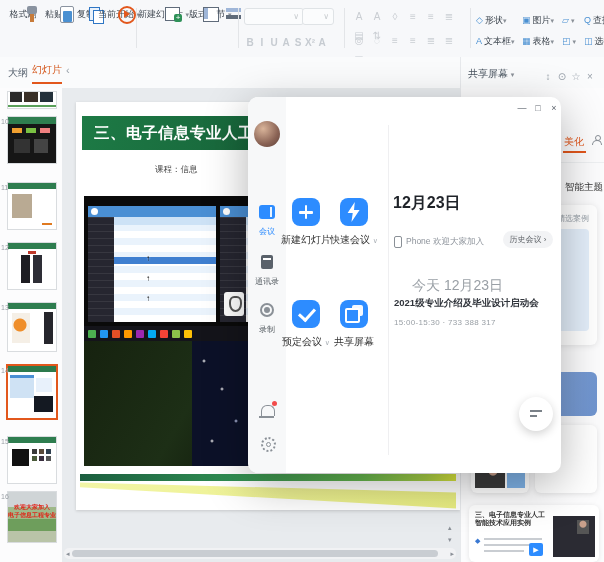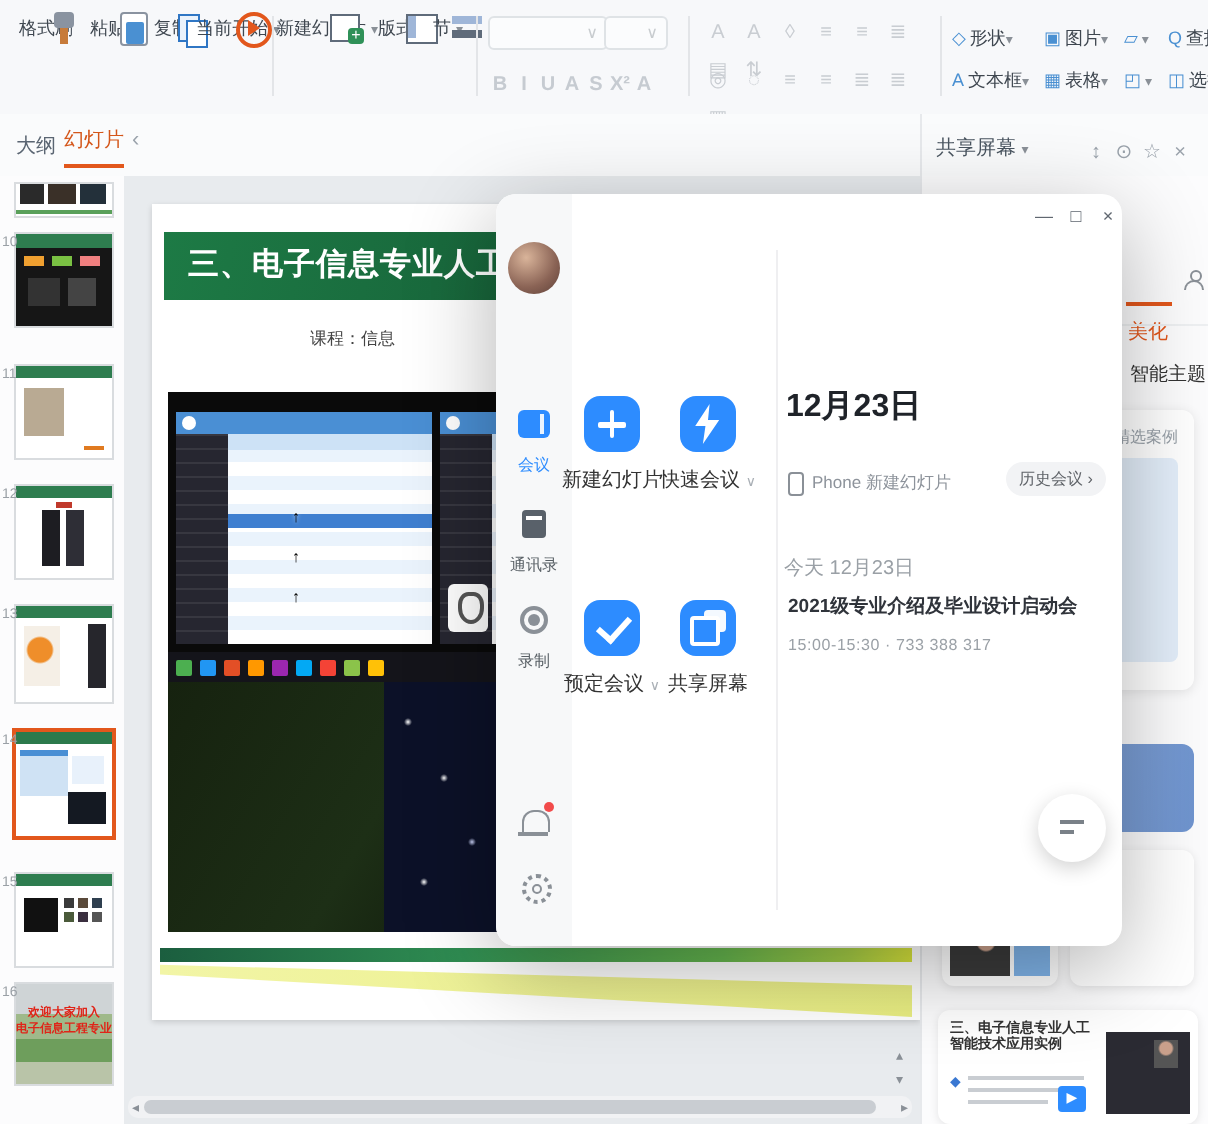--- a/index.html
+++ b/index.html
@@ -96,21 +96,21 @@
   .hscroll{position:absolute;left:2px;top:460px;width:392px;height:11px;background:#f1f2f4;border-radius:5px;}
   .hthumb{position:absolute;left:8px;top:2px;width:366px;height:7px;background:#c9cdd2;border-radius:4px;}
   .sarrow{position:absolute;font-size:7px;color:#8a9097;}
 
   
   .panel{left:460px;top:57px;width:144px;height:505px;background:#fcfcfd;border-left:1px solid #e7e9ec;}
   .phead{position:absolute;left:0;top:0;width:144px;height:31px;background:#fafbfc;}
   .phlabel{position:absolute;left:7px;top:10px;font-size:10px;color:#4a5560;}
   .picos{position:absolute;right:8px;top:9px;}
   .pico{display:inline-block;width:14px;font-size:10px;color:#9aa2ab;text-align:center;cursor:pointer;}
-  .ptab{position:absolute;left:103px;top:78px;font-size:10px;color:#e2571c;cursor:pointer;margin-top:24px;}
+  .ptab{position:absolute;left:103px;top:78px;font-size:10px;color:#e2571c;cursor:pointer;}
   .ptabline{position:absolute;left:102px;top:94px;width:23px;height:2px;background:#e2571c;}
   .person{position:absolute;left:131px;top:78px;width:10px;height:10px;}
   .person i{position:absolute;left:3px;top:0;width:4px;height:4px;border:1px solid #8a9097;border-radius:50%;}
   .person b{position:absolute;left:0;top:5px;width:8px;height:4px;border:1px solid #8a9097;border-bottom:none;border-radius:5px 5px 0 0;}
   .pdiv{position:absolute;left:0;top:105px;width:144px;height:1px;background:#eef0f2;}
   .ptheme-ic{position:absolute;left:88px;top:122px;width:12px;height:12px;background:#4f7df0;border-radius:3px;}
   .ptheme{position:absolute;left:104px;top:124px;font-size:9.5px;color:#333;white-space:nowrap;}
   .pcard1{position:absolute;left:10px;top:148px;width:126px;height:140px;background:#fff;border-radius:6px;box-shadow:0 1px 6px rgba(0,0,0,.1);}
   .pcard1 span{position:absolute;right:8px;top:8px;font-size:8px;color:#98a0a8;}
   .pcard1 i{position:absolute;left:8px;top:24px;right:8px;height:102px;background:#e3eefa;border-radius:4px;}
@@ -159,21 +159,21 @@
   .bolt::before{content:"";position:absolute;left:6px;top:4px;width:16px;height:20px;background:#fff;
        clip-path:polygon(55% 0,10% 55%,42% 55%,34% 100%,85% 40%,50% 40%);}
   .check::before{content:"";position:absolute;left:7px;top:8px;width:13px;height:7px;border-left:3px solid #fff;border-bottom:3px solid #fff;transform:rotate(-48deg);}
   .share::before{content:"";position:absolute;right:5px;top:5px;width:11px;height:11px;background:#fff;border-radius:2px;opacity:.95;}
   .share::after{content:"";position:absolute;left:5px;bottom:5px;width:11px;height:11px;background:#2d8cff;border:2px solid #fff;border-radius:2px;}
   .mdate{position:absolute;left:145px;top:96px;font-size:16px;font-weight:800;color:#1f2329;}
   .phoneic{position:absolute;left:146px;top:139px;width:6px;height:10px;border:1.5px solid #8a9097;border-radius:2px;}
   .mphone{position:absolute;left:158px;top:139px;font-size:8.5px;color:#8d939b;white-space:nowrap;}
   .mhist{position:absolute;left:255px;top:134px;width:50px;height:17px;background:#f2f3f5;border-radius:9px;
          font-size:8px;color:#5f6368;text-align:center;line-height:17px;cursor:pointer;white-space:nowrap;}
-  .mtoday{position:absolute;left:144px;top:180px;font-size:10px;color:#9aa0a6;}
+  .mtoday{position:absolute;left:164px;top:180px;font-size:14px;color:#9aa0a6;}
   .mtitle{position:absolute;left:146px;top:200px;width:160px;font-size:9.5px;font-weight:600;color:#30343b;white-space:nowrap;}
   .mtime{position:absolute;left:146px;top:221px;font-size:8px;color:#9aa0a6;letter-spacing:.3px;}
   .fab{position:absolute;left:271px;top:300px;width:34px;height:34px;border-radius:50%;background:#fff;
        box-shadow:0 3px 10px rgba(0,0,0,.18);cursor:pointer;}
   .fab i{position:absolute;left:11px;top:13px;width:12px;height:2px;background:#7a8188;}
   .fab b{position:absolute;left:11px;top:18px;width:7px;height:2px;background:#7a8188;}
 </style>
 </head>
 <body>
 
@@ -405,21 +405,21 @@
     <div class="act bolt" style="left:92px;top:101px"></div>
     <span class="actlab" style="left:23px;top:136px"><span>新建幻灯片</span></span>
     <span class="actlab" style="left:71px;top:136px"><span>快速会议</span> <span class="c2">∨</span></span>
     <div class="act check" style="left:44px;top:203px"></div>
     <div class="act share" style="left:92px;top:203px"></div>
     <span class="actlab" style="left:23px;top:238px"><span>预定会议</span> <span class="c2">∨</span></span>
     <span class="actlab" style="left:71px;top:238px"><span>共享屏幕</span></span>
 
     <div class="mdate">12月23日</div>
     <span class="phoneic"></span>
-    <span class="mphone">Phone 新建幻灯片</span>
+    <span class="mphone">Phone 欢迎大家加入</span>
     <span class="mhist"><span>历史会议</span> <span>›</span></span>
     <div class="mtoday">今天 12月23日</div>
     <div class="mtitle">2021级专业介绍及毕业设计启动会</div>
     <div class="mtime">15:00-15:30 · 733 388 317</div>
     <div class="fab">
         <i></i>
         <b></b>
       </div>
   </div>
 

